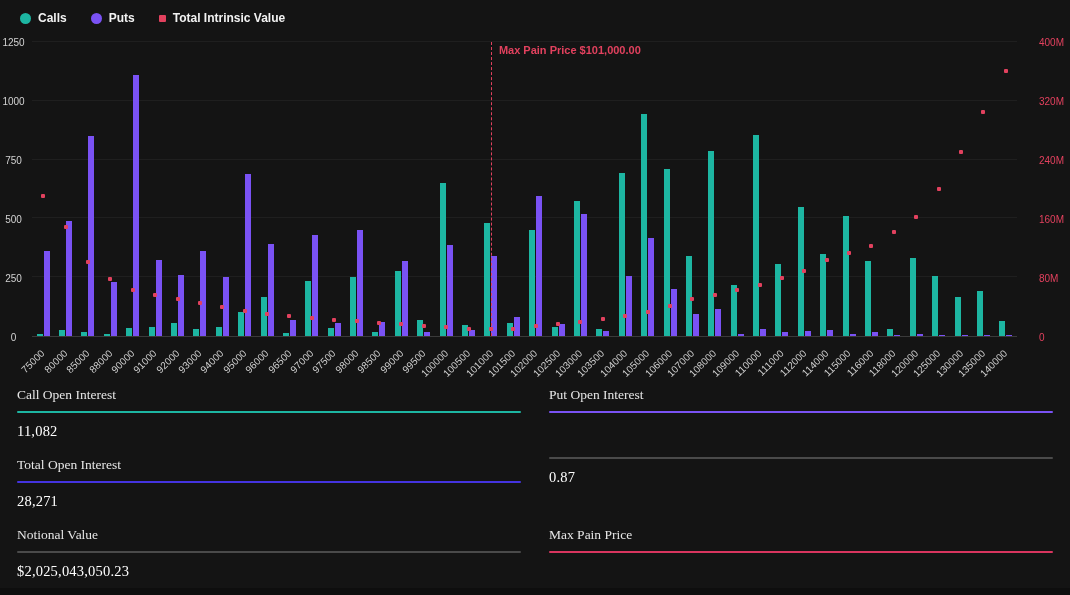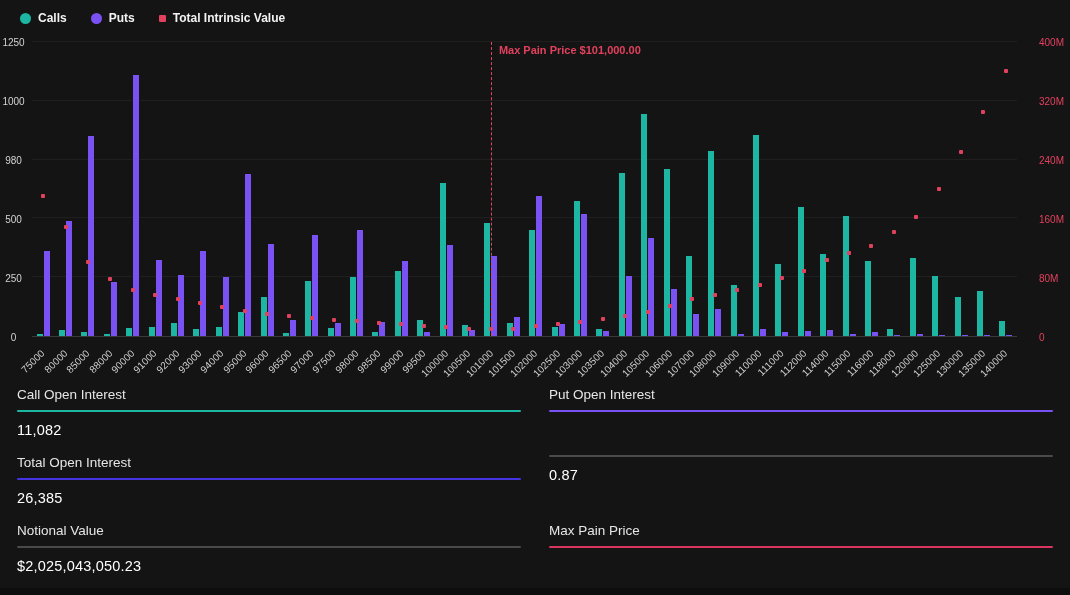--- a/index.html
+++ b/index.html
@@ -23,21 +23,21 @@
   .cat { position:absolute; bottom:0; height:100%; display:flex; align-items:flex-end; justify-content:center; gap:1px; z-index:2; }
   .bar { width:6px; }
   .tiv-dot { position:absolute; width:4px; height:4px; border-radius:1px; transform:translate(-50%,50%); z-index:4; }
   .maxpain-line { position:absolute; top:0; bottom:0; width:0; border-left:1px dashed #e2415e; z-index:3; }
   .maxpain-label { position:absolute; top:2px; font-size:11px; font-weight:bold; color:#e2415e; white-space:nowrap; z-index:5; }
 
   .x-axis { position:absolute; left:32px; top:340px; width:985px; height:46px; }
   .xlabel-anchor { position:absolute; top:6px; width:0; height:0; }
   .xlabel { position:absolute; right:0; top:0; white-space:nowrap; transform:rotate(-45deg); transform-origin:100% 50%; font-size:10px; color:#cfcfcf; }
 
-  .stats { position:absolute; left:0; right:0; top:387px; padding:0 17px; display:grid; grid-template-columns:1fr 1fr; column-gap:28px; row-gap:17px; }
+  .stats { position:absolute; left:0; right:0; top:387px; padding:0 17px; display:grid; grid-template-columns:1fr 1fr; column-gap:28px; row-gap:17px;font-family:Liberation Serif, serif; }
   .stat-label { font-size:13.5px; color:#e6e6e6; margin-bottom:8px; }
   .stat-line { height:2px; margin-bottom:10px; border-radius:1px; }
   .stat-value { font-size:14.5px; color:#ffffff; letter-spacing:0.2px; }
 
   .bottom-strip { position:absolute; left:0; right:0; bottom:0; height:7px; background:#0e0e0e; }
 </style>
 </head>
 <body>
 
 <div class="app">
@@ -53,21 +53,21 @@
       <div class="legend-item">
         <div class="legend-marker square" style="background: rgb(226, 65, 94);"></div>
         <div class="legend-label">Total Intrinsic Value</div>
       </div>
     </div>
 
   <div class="axis axis-left">
       <div class="tick" style="bottom: 0%;">0</div>
       <div class="tick" style="bottom: 20%;">250</div>
       <div class="tick" style="bottom: 40%;">500</div>
-      <div class="tick" style="bottom: 60%;">980</div>
+      <div class="tick" style="bottom: 60%;">750</div>
       <div class="tick" style="bottom: 80%;">1000</div>
       <div class="tick" style="bottom: 100%;">1250</div>
     </div>
   <div class="axis axis-right">
       <div class="tick" style="bottom: 0%;">0</div>
       <div class="tick" style="bottom: 20%;">80M</div>
       <div class="tick" style="bottom: 40%;">160M</div>
       <div class="tick" style="bottom: 60%;">240M</div>
       <div class="tick" style="bottom: 80%;">320M</div>
       <div class="tick" style="bottom: 100%;">400M</div>
@@ -444,21 +444,21 @@
         <div class="stat-line" style="background: rgb(29, 182, 162);"></div>
         <div class="stat-value">11,082</div>
       </div>
       <div class="stat">
         <div class="stat-label">Put Open Interest</div>
         <div class="stat-line" style="background: rgb(122, 82, 244);"></div>
       </div>
       <div class="stat">
         <div class="stat-label">Total Open Interest</div>
         <div class="stat-line" style="background: rgb(68, 51, 224);"></div>
-        <div class="stat-value">26,385</div>
+        <div class="stat-value">28,271</div>
       </div>
       <div class="stat">
         <div class="stat-line" style="background: rgb(74, 74, 74);"></div>
         <div class="stat-value">0.87</div>
       </div>
       <div class="stat">
         <div class="stat-label">Notional Value</div>
         <div class="stat-line" style="background: rgb(74, 74, 74);"></div>
         <div class="stat-value">$2,025,043,050.23</div>
       </div>

